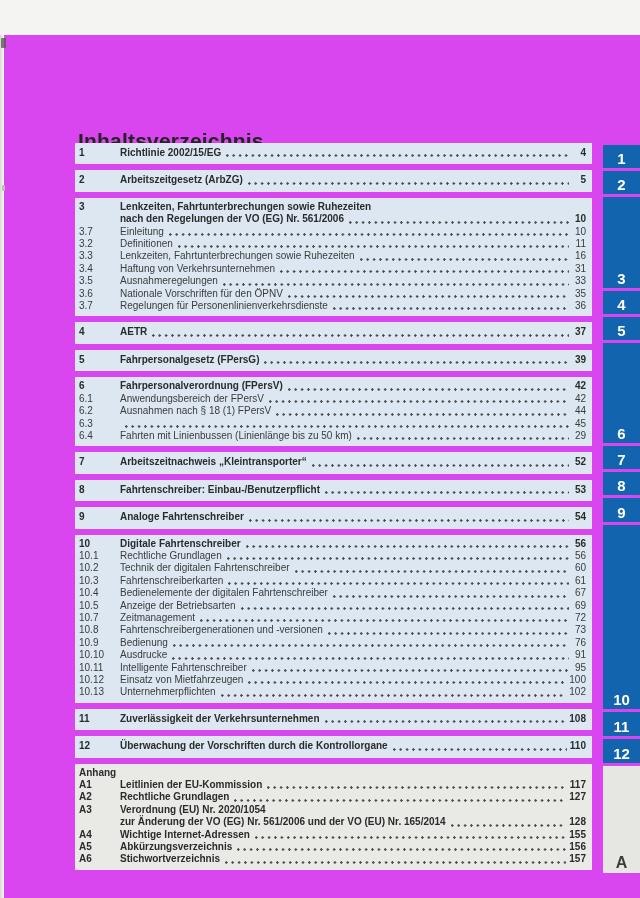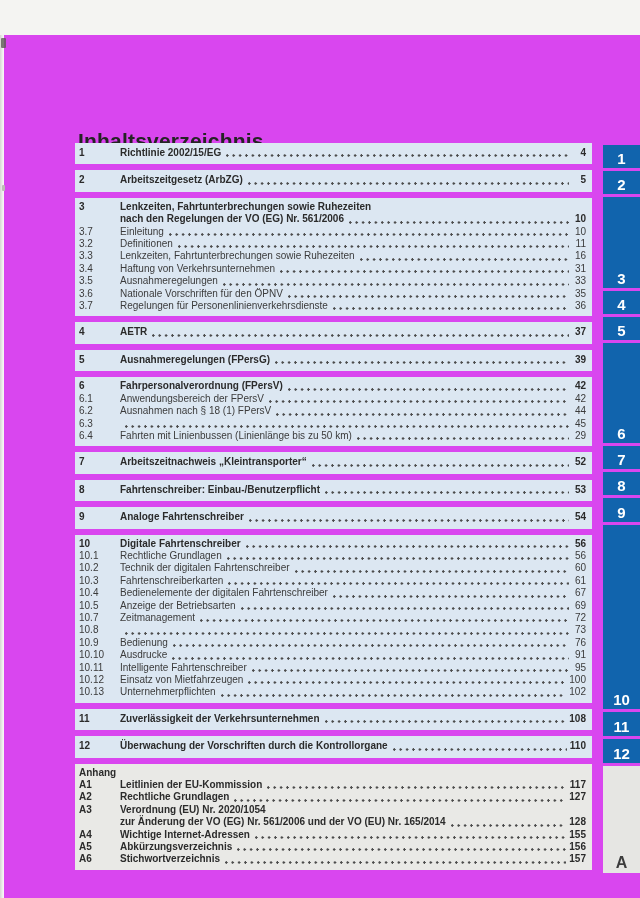--- a/index.html
+++ b/index.html
@@ -155,21 +155,21 @@
         <div class="row bold">
           <span class="num">4</span>
           <span class="titletext">AETR</span>
           <span class="leader"></span>
           <span class="pagenum">37</span>
         </div>
       </div>
       <div class="group blue single">
         <div class="row bold">
           <span class="num">5</span>
-          <span class="titletext">Ausnahmeregelungen (FPersG)</span>
+          <span class="titletext">Fahrpersonalgesetz (FPersG)</span>
           <span class="leader"></span>
           <span class="pagenum">39</span>
         </div>
       </div>
       <div class="group blue">
         <div class="row bold">
           <span class="num">6</span>
           <span class="titletext">Fahrpersonalverordnung (FPersV)</span>
           <span class="leader"></span>
           <span class="pagenum">42</span>
@@ -260,20 +260,21 @@
           <span class="pagenum">69</span>
         </div>
         <div class="row">
           <span class="num">10.7</span>
           <span class="titletext">Zeitmanagement</span>
           <span class="leader"></span>
           <span class="pagenum">72</span>
         </div>
         <div class="row">
           <span class="num">10.8</span>
+          <span class="titletext">Fahrtenschreibergenerationen und -versionen</span>
           <span class="leader"></span>
           <span class="pagenum">73</span>
         </div>
         <div class="row">
           <span class="num">10.9</span>
           <span class="titletext">Bedienung</span>
           <span class="leader"></span>
           <span class="pagenum">76</span>
         </div>
         <div class="row">

